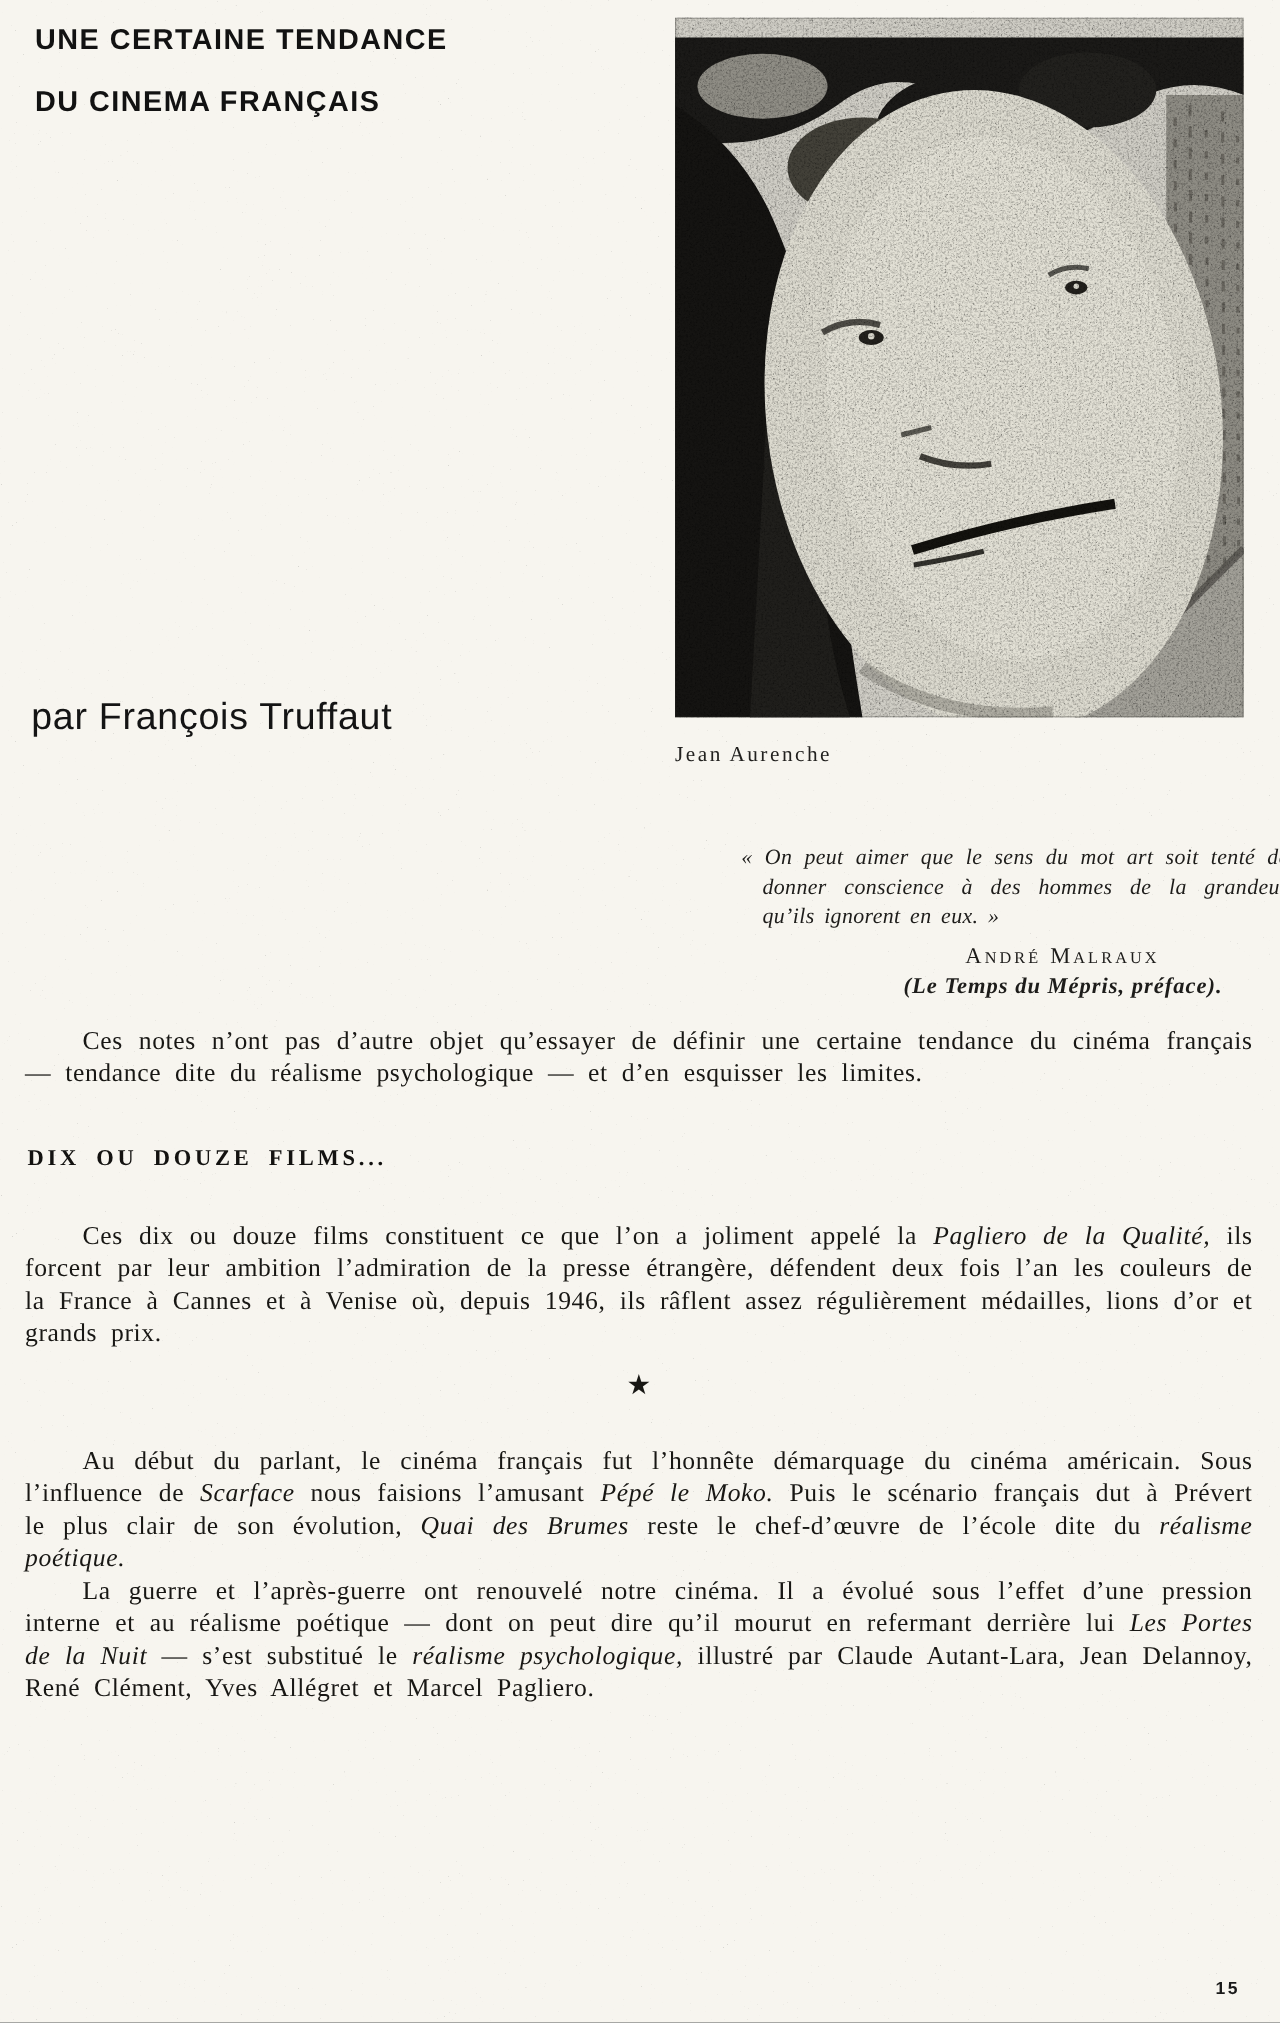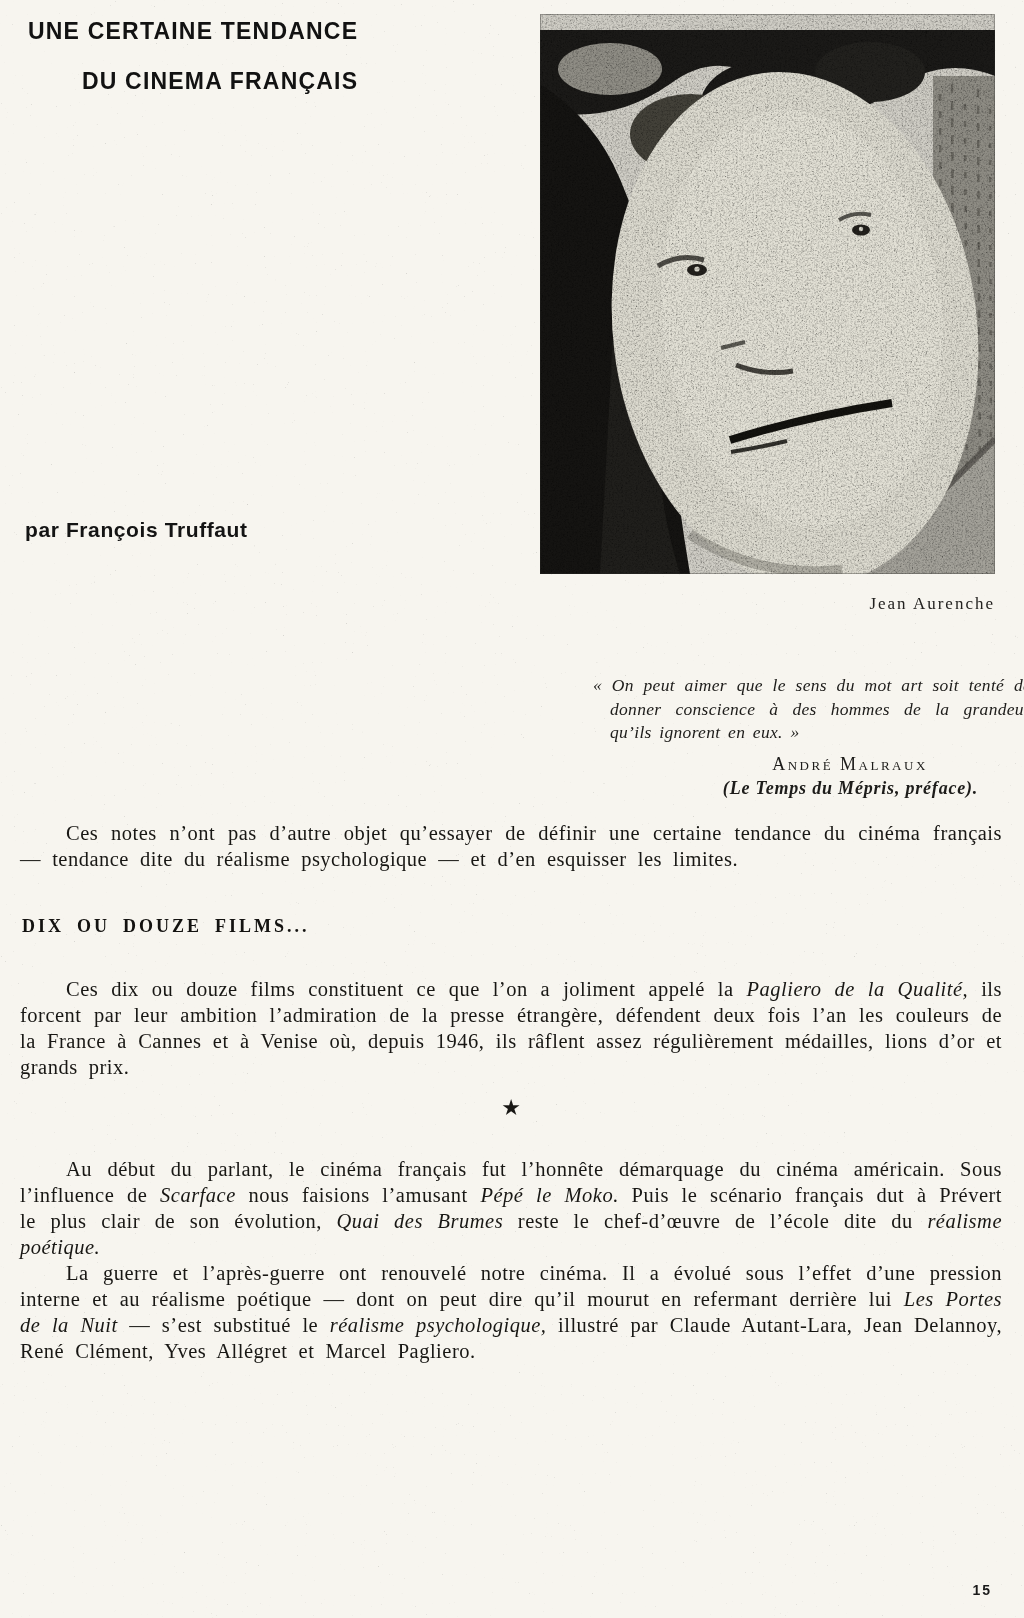--- a/index.html
+++ b/index.html
@@ -6,33 +6,33 @@
   .page {
     position:relative; width:1024px; height:1618px;
     background:#f7f5ef; color:#1d1c1a; overflow:hidden;
     font-family:"Liberation Serif", serif;
   }
   
   .title-block { position:absolute; left:28px; top:20px; }
   .title-line {
     font-family:"Liberation Sans", sans-serif; font-weight:700;
     font-size:23px; letter-spacing:1.2px; color:#121212; line-height:1;
-    margin-bottom:27px; white-space:nowrap;text-align:right;
+    margin-bottom:27px; white-space:nowrap;
   }
   .byline {
-    position:absolute; left:25px; top:518px;
-    font-family:"Liberation Sans", sans-serif; font-weight:700;
-    font-size:21px; letter-spacing:0.6px; color:#141414;
+    position:absolute; left:25px; top:557px;
+    font-family:"Liberation Sans", sans-serif; font-weight:400;
+    font-size:30px; letter-spacing:0.6px; color:#141414;
   }
   
   .photo-fig { position:absolute; left:540px; top:14px; width:455px; height:560px; margin:0; }
   .photo-fig svg { display:block; }
   .photo-caption {
     position:absolute; left:540px; top:594px; width:455px;
-    text-align:right; font-size:17px; letter-spacing:2px; color:#22211f;
+    text-align:left; font-size:17px; letter-spacing:2px; color:#22211f;
   }
   
   .epigraph { position:absolute; left:553px; top:658px; width:438px; }
   .epigraph-quote {
     margin:0; font-style:italic; font-size:17.5px; line-height:23.5px;
     text-align:justify; word-spacing:3px; letter-spacing:0.3px;
     padding-left:17px; text-indent:-17px;
   }
   .epigraph-author {
     margin-top:9px; text-align:center; padding-left:76px;

